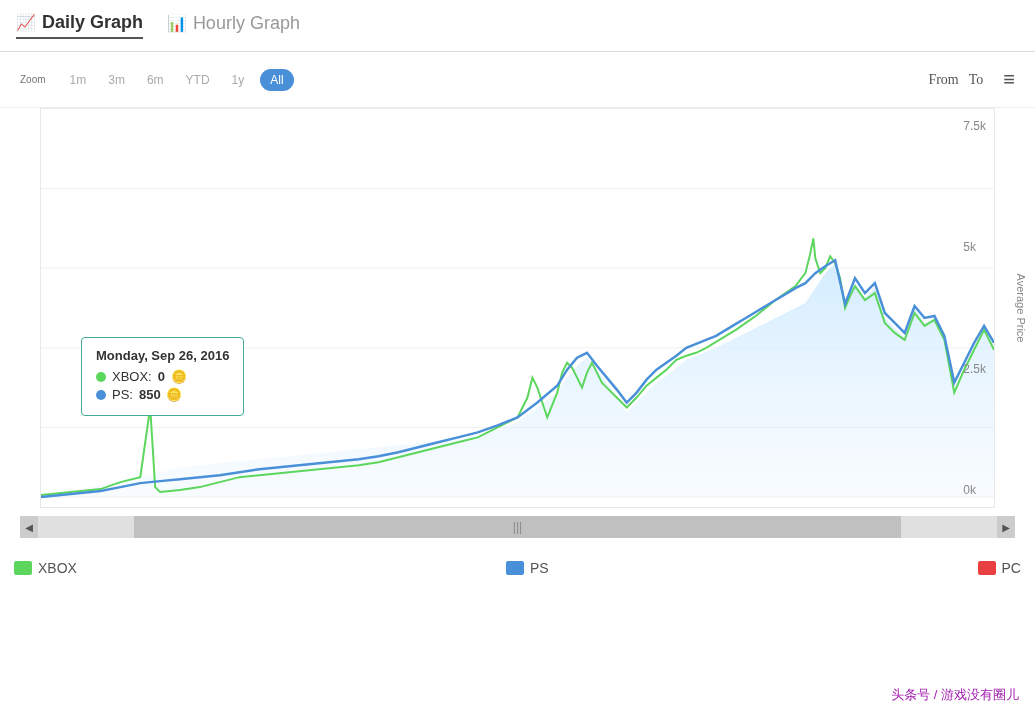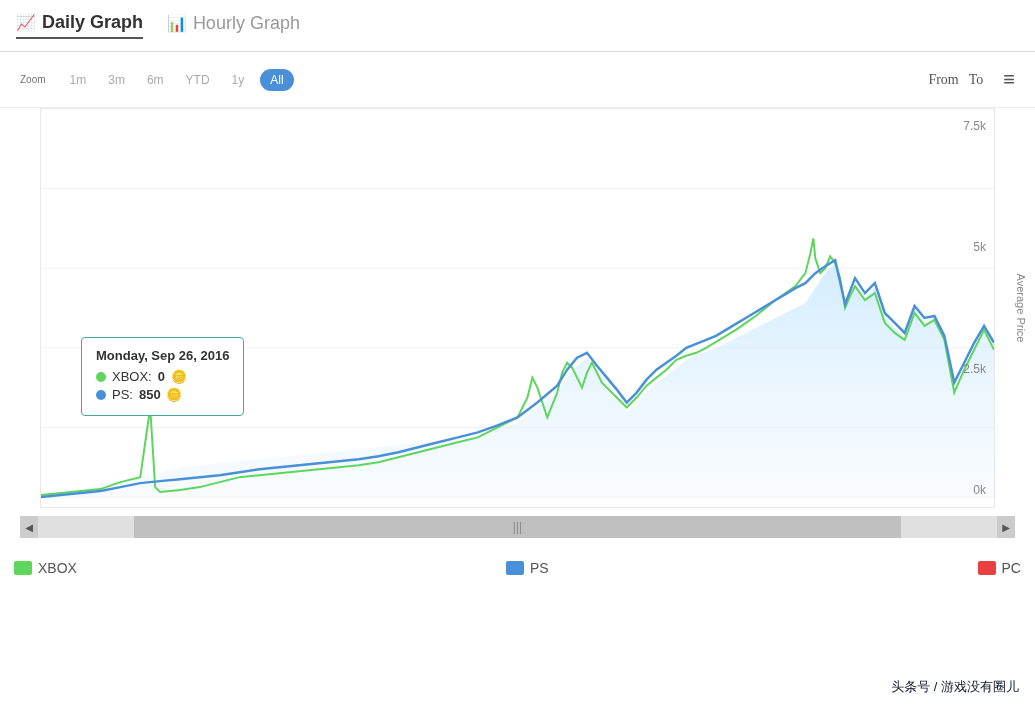--- a/index.html
+++ b/index.html
@@ -211,24 +211,24 @@
       height: 14px;
       border-radius: 2px;
     }
     .lc-xbox { background: #5cd65c; }
     .lc-ps { background: #4a90d9; }
     .lc-pc { background: #e84040; }
 
     
     .watermark {
       position: absolute;
-      bottom: 20px;
+      bottom: 12px;
       right: 16px;
       font-size: 13px;
-      color: #0f172a;
+      color: #a21caf;
     }
 
     
     .grid-line {
       stroke: #f0f0f0;
       stroke-width: 1;
     }
   </style>
 </head>
 <body>
@@ -325,21 +325,21 @@
         670,232 680,228 690,222 700,216 710,210
         720,204 730,198 740,192 750,186 760,180
         770,175 780,165 790,158 800,152 810,196
         820,170 830,185 840,175 850,205 860,215
         870,225 880,198 890,210 900,208 910,228
         920,275 930,255 940,235 950,218 960,235
       "></polyline>
     </svg>
 
     
-    <div style="position:absolute; right:4px; top:0; height:100%; display:flex; flex-direction:column; justify-content:space-between; padding:10px 0;text-align:right;">
+    <div style="position:absolute; right:4px; top:0; height:100%; display:flex; flex-direction:column; justify-content:space-between; padding:10px 0;">
       <span class="y-tick">7.5k</span>
       <span class="y-tick">5k</span>
       <span class="y-tick">2.5k</span>
       <span class="y-tick">0k</span>
     </div>
 
     
     <div style="position:absolute; right:-62px; top:50%; transform:translateY(-50%) rotate(90deg); font-size:11px; color:#888; white-space:nowrap;">Average Price</div>
 
     

